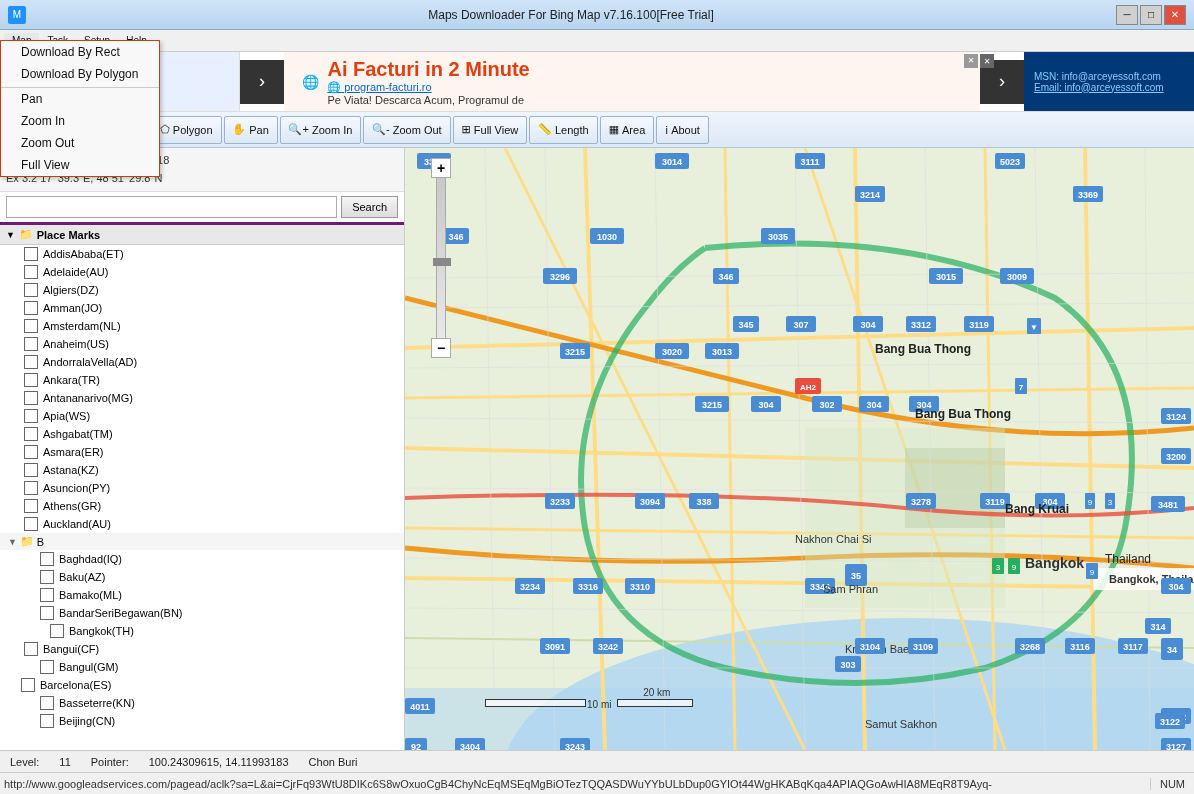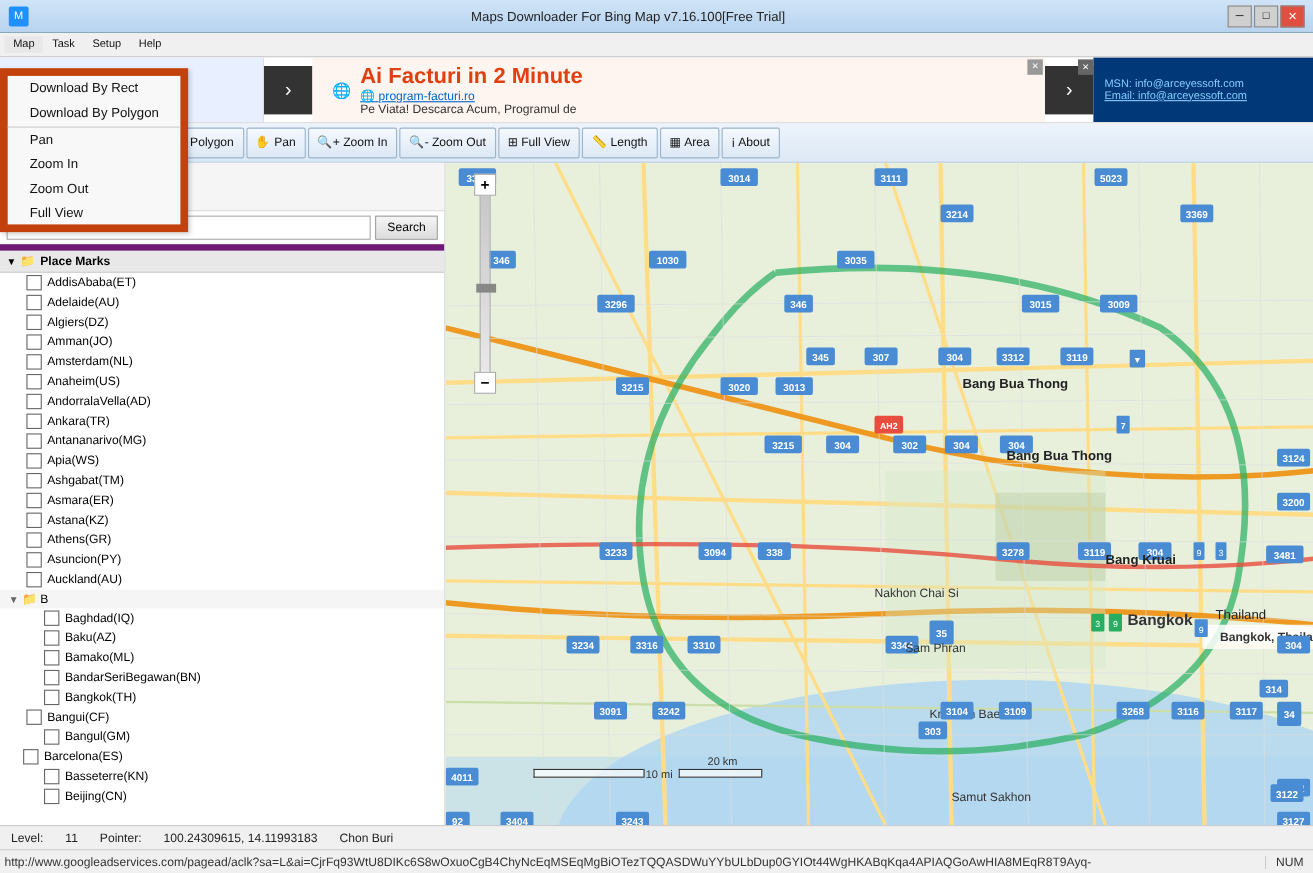--- a/index.html
+++ b/index.html
@@ -53,24 +53,24 @@
       padding: 2px 8px;
       cursor: pointer;
       font-size: 10px;
       color: #111;
     }
     .menu-item.active { background: #e8e8e8; }
 
     
     #map-dropdown {
       position: absolute;
-      top: 32px;
+      top: 10px;
       left: 0;
       background: #f8f8f8;
-      border: 7px solid #c2410c;
+      border: 1px solid #c2410c;
       box-shadow: 2px 2px 4px rgba(0,0,0,0.2);
       z-index: 200;
       min-width: 160px;
     }
     .dropdown-item {
       padding: 4px 20px;
       cursor: pointer;
       font-size: 12px;
       color: #111;
     }
@@ -81,21 +81,21 @@
       height: 60px;
       background: #fff;
       border-bottom: 1px solid #ddd;
       display: flex;
       align-items: center;
       overflow: hidden;
       position: relative;
     }
     .ad-left { width: 240px; height: 60px; background: #e8f0ff; display: flex; align-items: center; justify-content: center; font-size: 10px; color: #666; border-right: 1px solid #ddd; }
     .ad-center { flex: 1; height: 60px; background: #fff5f0; display: flex; align-items: center; padding: 0 10px; position: relative; overflow: hidden; }
-    .ad-right { width: 200px; height: 60px; background: #003878; display: flex; flex-direction: column; justify-content: center; padding: 5px 10px; color: white; font-size: 10px; }
+    .ad-right { width: 170px; height: 60px; background: #003878; display: flex; flex-direction: column; justify-content: center; padding: 5px 10px; color: white; font-size: 10px; }
     .ad-nav-btn {
       width: 44px; height: 44px;
       background: #333;
       color: white;
       border: none;
       font-size: 18px;
       cursor: pointer;
       display: flex; align-items: center; justify-content: center;
     }
     .ad-close { width: 14px; height: 14px; background: #999; color: white; font-size: 8px; cursor: pointer; display: flex; align-items: center; justify-content: center; position: absolute; top: 2px; right: 2px; }
@@ -150,21 +150,21 @@
       background: #f5f5f5;
       border-bottom: 1px solid #ddd;
       padding: 4px 6px;
       font-size: 11px;
       color: #333;
       line-height: 1.6;
     }
     #search-box {
       display: flex;
       padding: 4px 6px;
-      border-bottom: 6px solid #701a75;
+      border-bottom: 3px solid #701a75;
       align-items: center;
       gap: 4px;
     }
     #search-input {
       flex: 1;
       height: 22px;
       border: 1px solid #aaa;
       padding: 2px 4px;
       font-size: 11px;
     }
@@ -499,25 +499,25 @@
       <div class="place-item">
           <span class="place-icon"></span>
           <span>Asmara(ER)</span>
         </div>
       <div class="place-item">
           <span class="place-icon"></span>
           <span>Astana(KZ)</span>
         </div>
       <div class="place-item">
           <span class="place-icon"></span>
+          <span>Asuncion(PY)</span>
+        </div>
+      <div class="place-item">
+          <span class="place-icon"></span>
           <span>Athens(GR)</span>
-        </div>
-      <div class="place-item">
-          <span class="place-icon"></span>
-          <span>Asuncion(PY)</span>
         </div>
       <div class="place-item">
           <span class="place-icon"></span>
           <span>Auckland(AU)</span>
         </div>
 
       <div class="folder-item">
         <span class="expand-icon">▼</span>
         <span>📁</span>
         <span>B</span>
@@ -531,21 +531,21 @@
           <span>Baku(AZ)</span>
         </div>
       <div class="place-item" style="padding-left:40px;">
           <span class="place-icon"></span>
           <span>Bamako(ML)</span>
         </div>
       <div class="place-item" style="padding-left:40px;">
           <span class="place-icon"></span>
           <span>BandarSeriBegawan(BN)</span>
         </div>
-      <div class="place-item" style="padding-left:40px;">
+      <div class="place-item" style="padding-left:50px;">
           <span class="place-icon"></span>
           <span>Bangkok(TH)</span>
         </div>
       <div class="place-item" style="padding-left:24px;">
           <span class="place-icon"></span>
           <span>Bangui(CF)</span>
         </div>
       <div class="place-item" style="padding-left:40px;">
           <span class="place-icon"></span>
           <span>Bangul(GM)</span>

